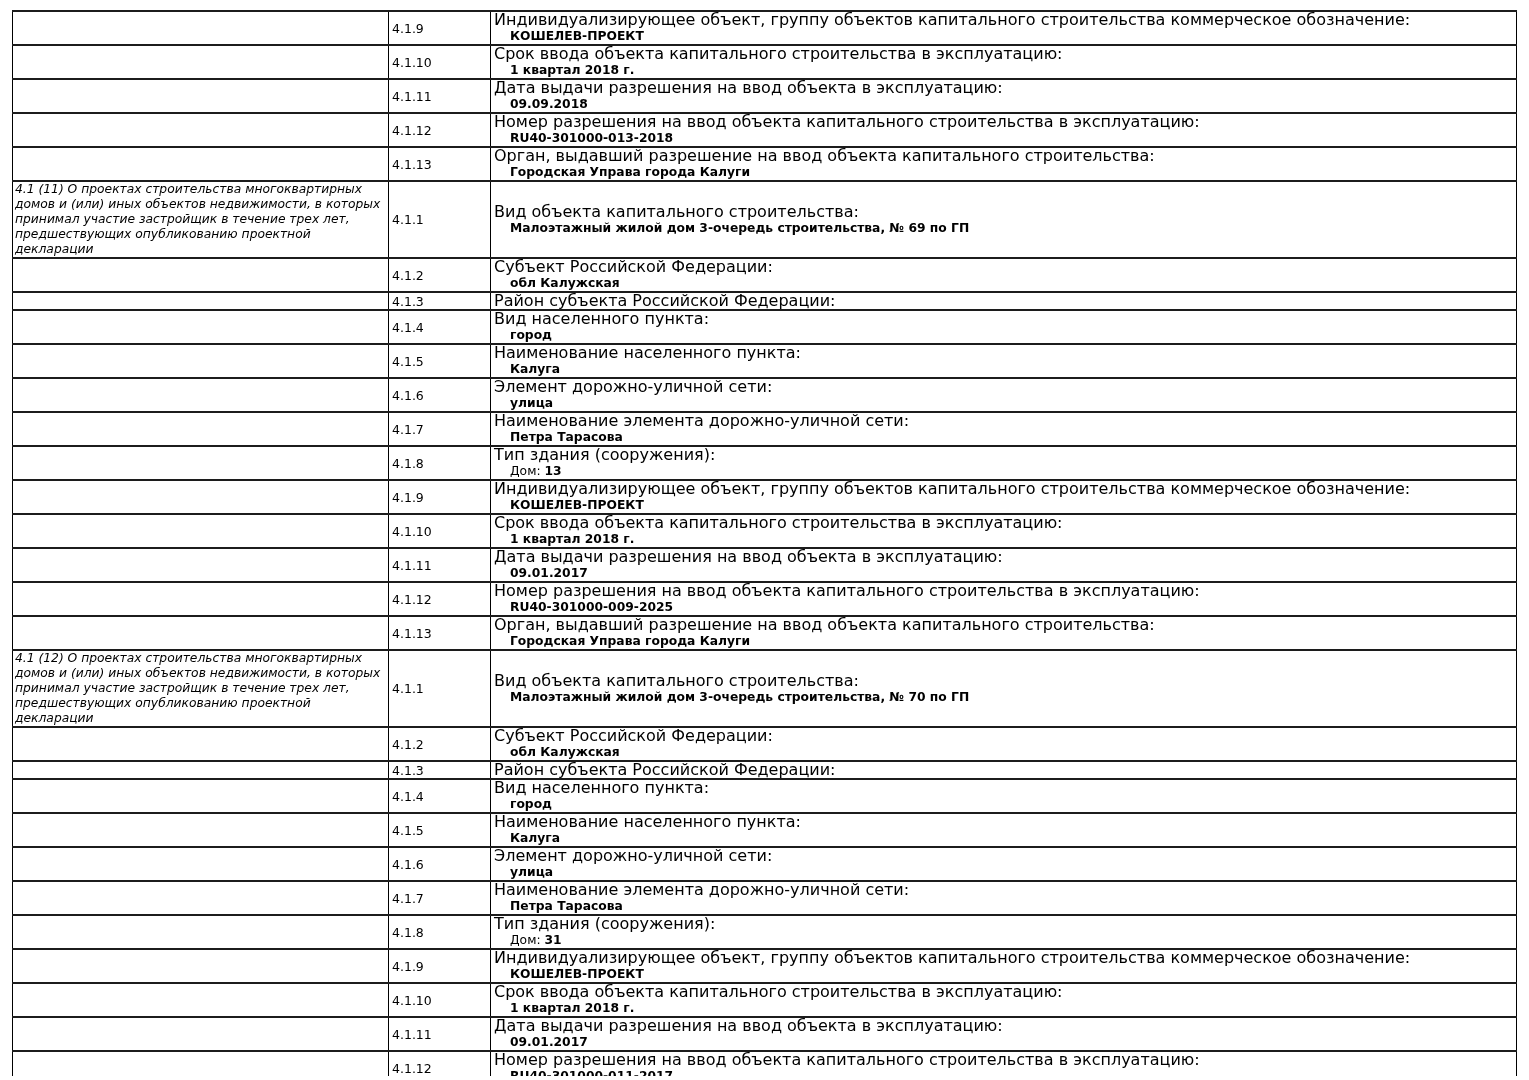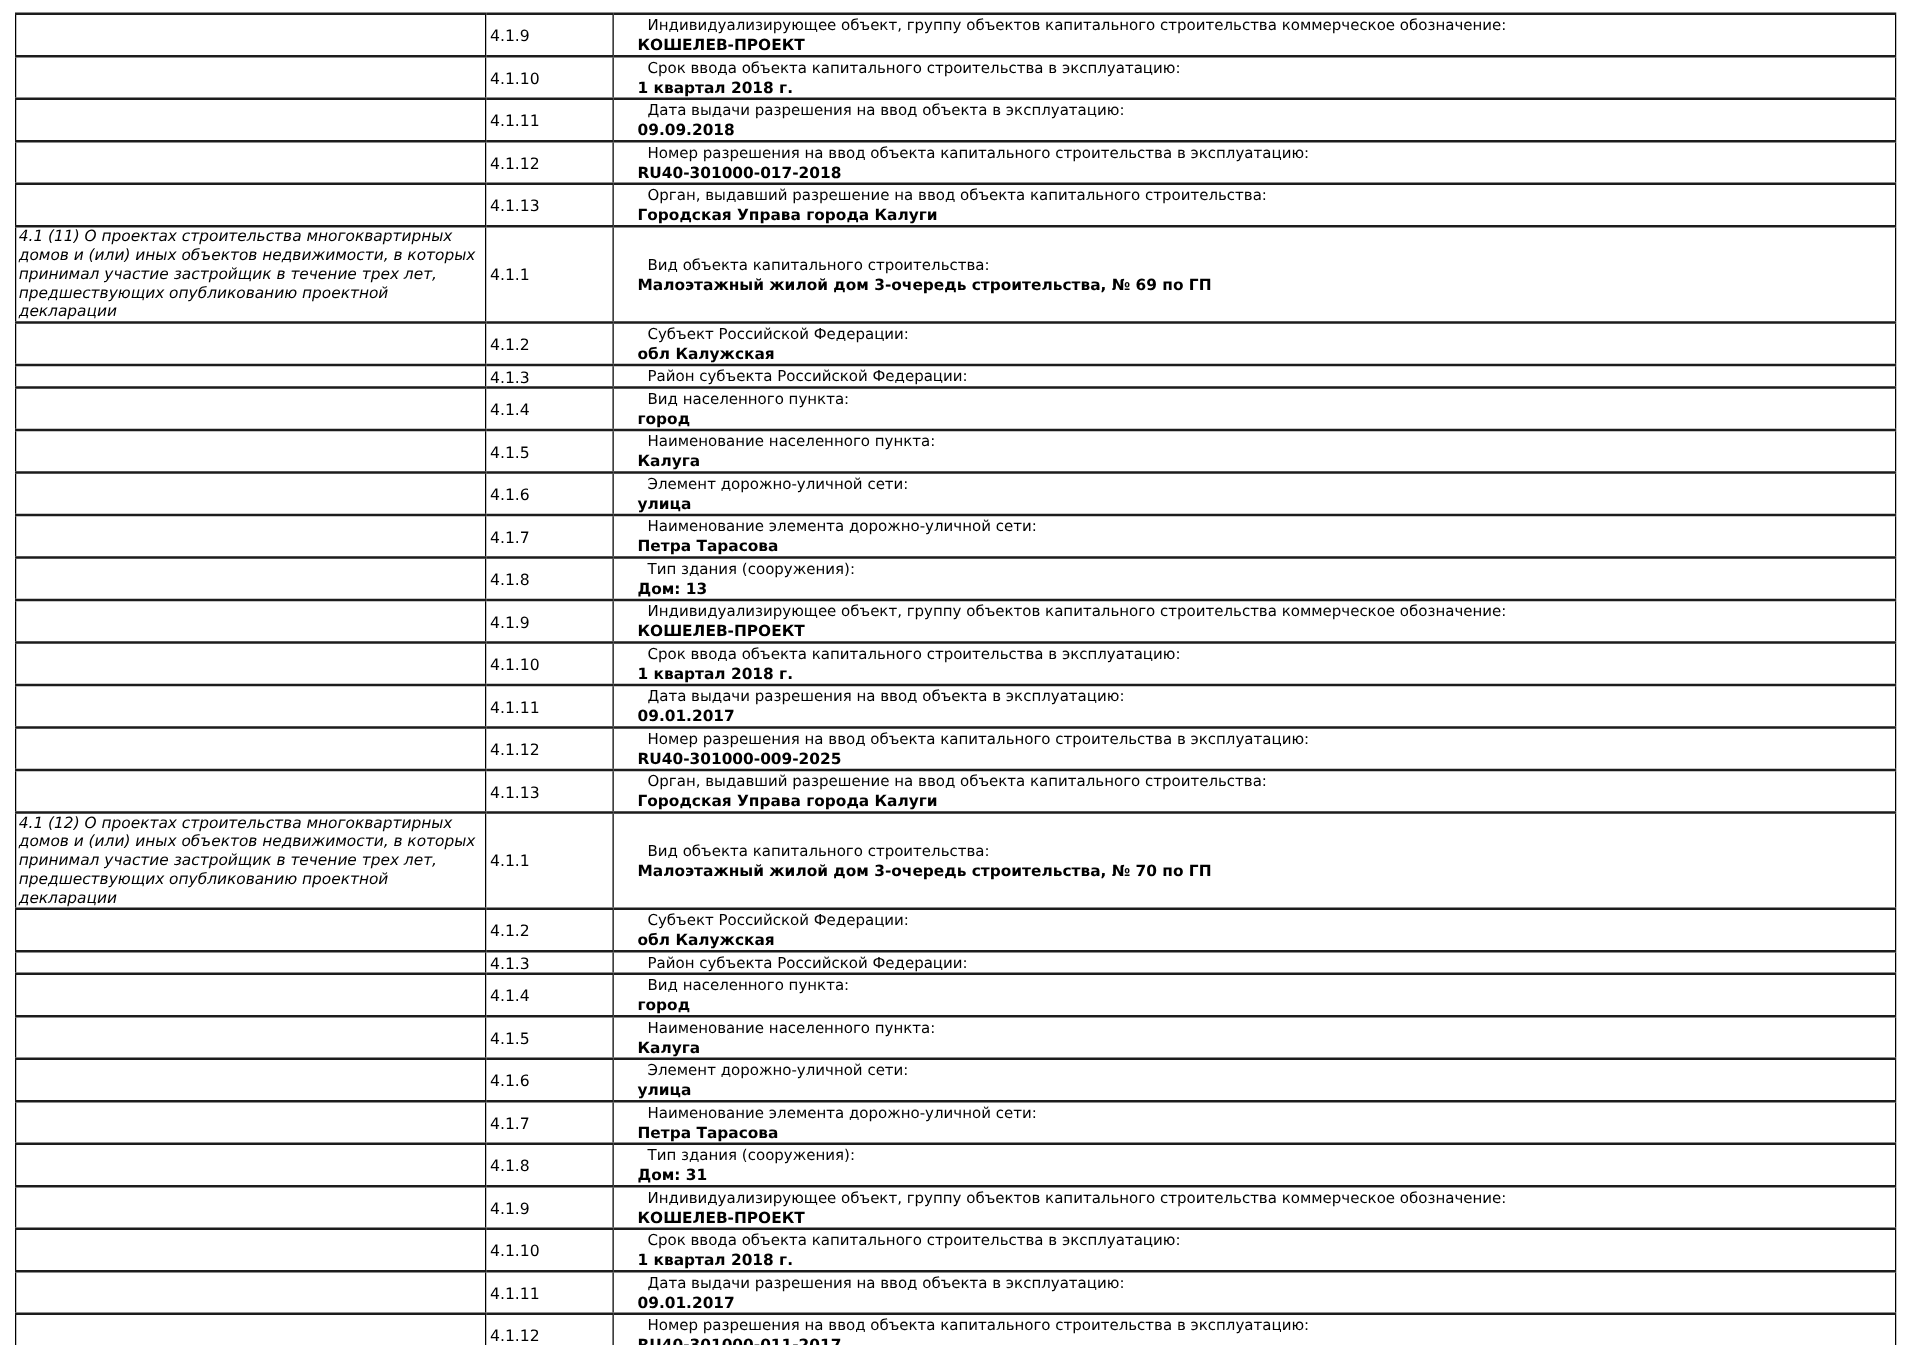--- a/index.html
+++ b/index.html
@@ -38,33 +38,32 @@
   .col-desc{
     font-size:12.3px;
     line-height:15px;
     padding-left:2px;
     font-style:italic;
   }
   .col-code{
     font-size:12.5px;
   }
   .field-label{
-    font-size:12px;
+    font-size:16px;
     line-height:16px;
     white-space:nowrap;
-    margin-left:24px;
   }
   .field-value{
     font-size:12.3px;
     line-height:16px;
     font-weight:bold;
     white-space:nowrap;
     margin-left:16px;
   }
-  .value-prefix{font-weight:bold;}
+  .value-prefix{font-weight:normal;}
 </style>
 </head>
 <body>
 
 <div class="page">
   <table class="decl">
     <colgroup>
       <col style="width:376px">
       <col style="width:102px">
       <col style="width:1026px">
@@ -92,21 +91,21 @@
           <td class="col-content">
             <div class="field-label">Дата выдачи разрешения на ввод объекта в эксплуатацию:</div>
             <div class="field-value"><span class="value-bold">09.09.2018</span></div>
           </td>
         </tr>
         <tr class="row-two">
           <td class="col-desc"></td>
           <td class="col-code">4.1.12</td>
           <td class="col-content">
             <div class="field-label">Номер разрешения на ввод объекта капитального строительства в эксплуатацию:</div>
-            <div class="field-value"><span class="value-bold">RU40-301000-017-2018</span></div>
+            <div class="field-value"><span class="value-bold">RU40-301000-013-2018</span></div>
           </td>
         </tr>
         <tr class="row-two">
           <td class="col-desc"></td>
           <td class="col-code">4.1.13</td>
           <td class="col-content">
             <div class="field-label">Орган, выдавший разрешение на ввод объекта капитального строительства:</div>
             <div class="field-value"><span class="value-bold">Городская Управа города Калуги</span></div>
           </td>
         </tr>

